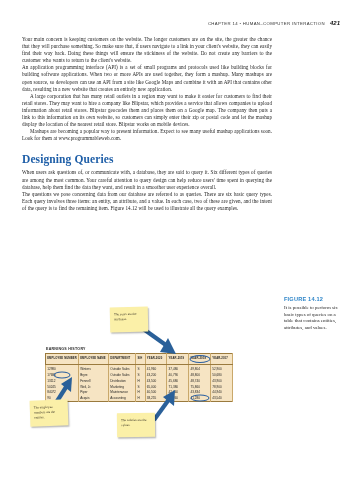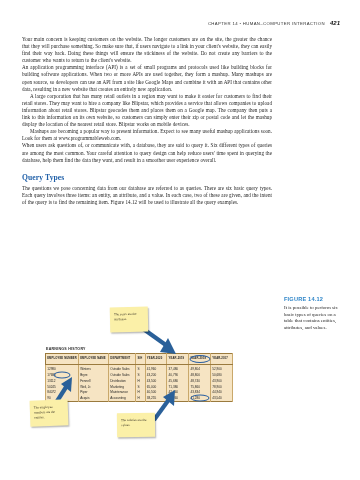--- a/index.html
+++ b/index.html
@@ -182,23 +182,23 @@
     <span class="runhead-page">421</span>
   </div>
 
   <div class="col">
     <p>Your main concern is keeping customers on the website. The longer customers are on the site, the greater the chance that they will purchase something. So make sure that, if users navigate to a link in your client's website, they can easily find their way back. Doing these things will ensure the stickiness of the website. Do not create any barriers to the customer who wants to return to the client's website.</p>
 
     <p>An application programming interface (API) is a set of small programs and protocols used like building blocks for building software applications. When two or more APIs are used together, they form a mashup. Many mashups are open source, so developers can use an API from a site like Google Maps and combine it with an API that contains other data, resulting in a new website that creates an entirely new application.</p>
     <p class="indent">A large corporation that has many retail outlets in a region may want to make it easier for customers to find their retail stores. They may want to hire a company like Blipstar, which provides a service that allows companies to upload information about retail stores. Blipstar geocodes them and places them on a Google map. The company then puts a link to this information on its own website, so customers can simply enter their zip or postal code and let the mashup display the location of the nearest retail store. Blipstar works on mobile devices.</p>
     <p class="indent">Mashups are becoming a popular way to present information. Expect to see many useful mashup applications soon. Look for them at www.programmableweb.com.</p>
 
+    <h2 class="head1">Designing Queries</h2>
     <p>When users ask questions of, or communicate with, a database, they are said to query it. Six different types of queries are among the most common. Your careful attention to query design can help reduce users' time spent in querying the database, help them find the data they want, and result in a smoother user experience overall.</p>
 
-    <h3 class="head2">Query Types</h3>
     <p>The questions we pose concerning data from our database are referred to as queries. There are six basic query types. Each query involves three items: an entity, an attribute, and a value. In each case, two of these are given, and the intent of the query is to find the remaining item. Figure 14.12 will be used to illustrate all the query examples.</p>
   </div>
 
   <div class="caption">
     <div class="caption-title">FIGURE 14.12</div>
     <div class="caption-body">It is possible to perform six basic types of queries on a table that contains entities, attributes, and values.</div>
   </div>
 
   <div class="figure">
 

